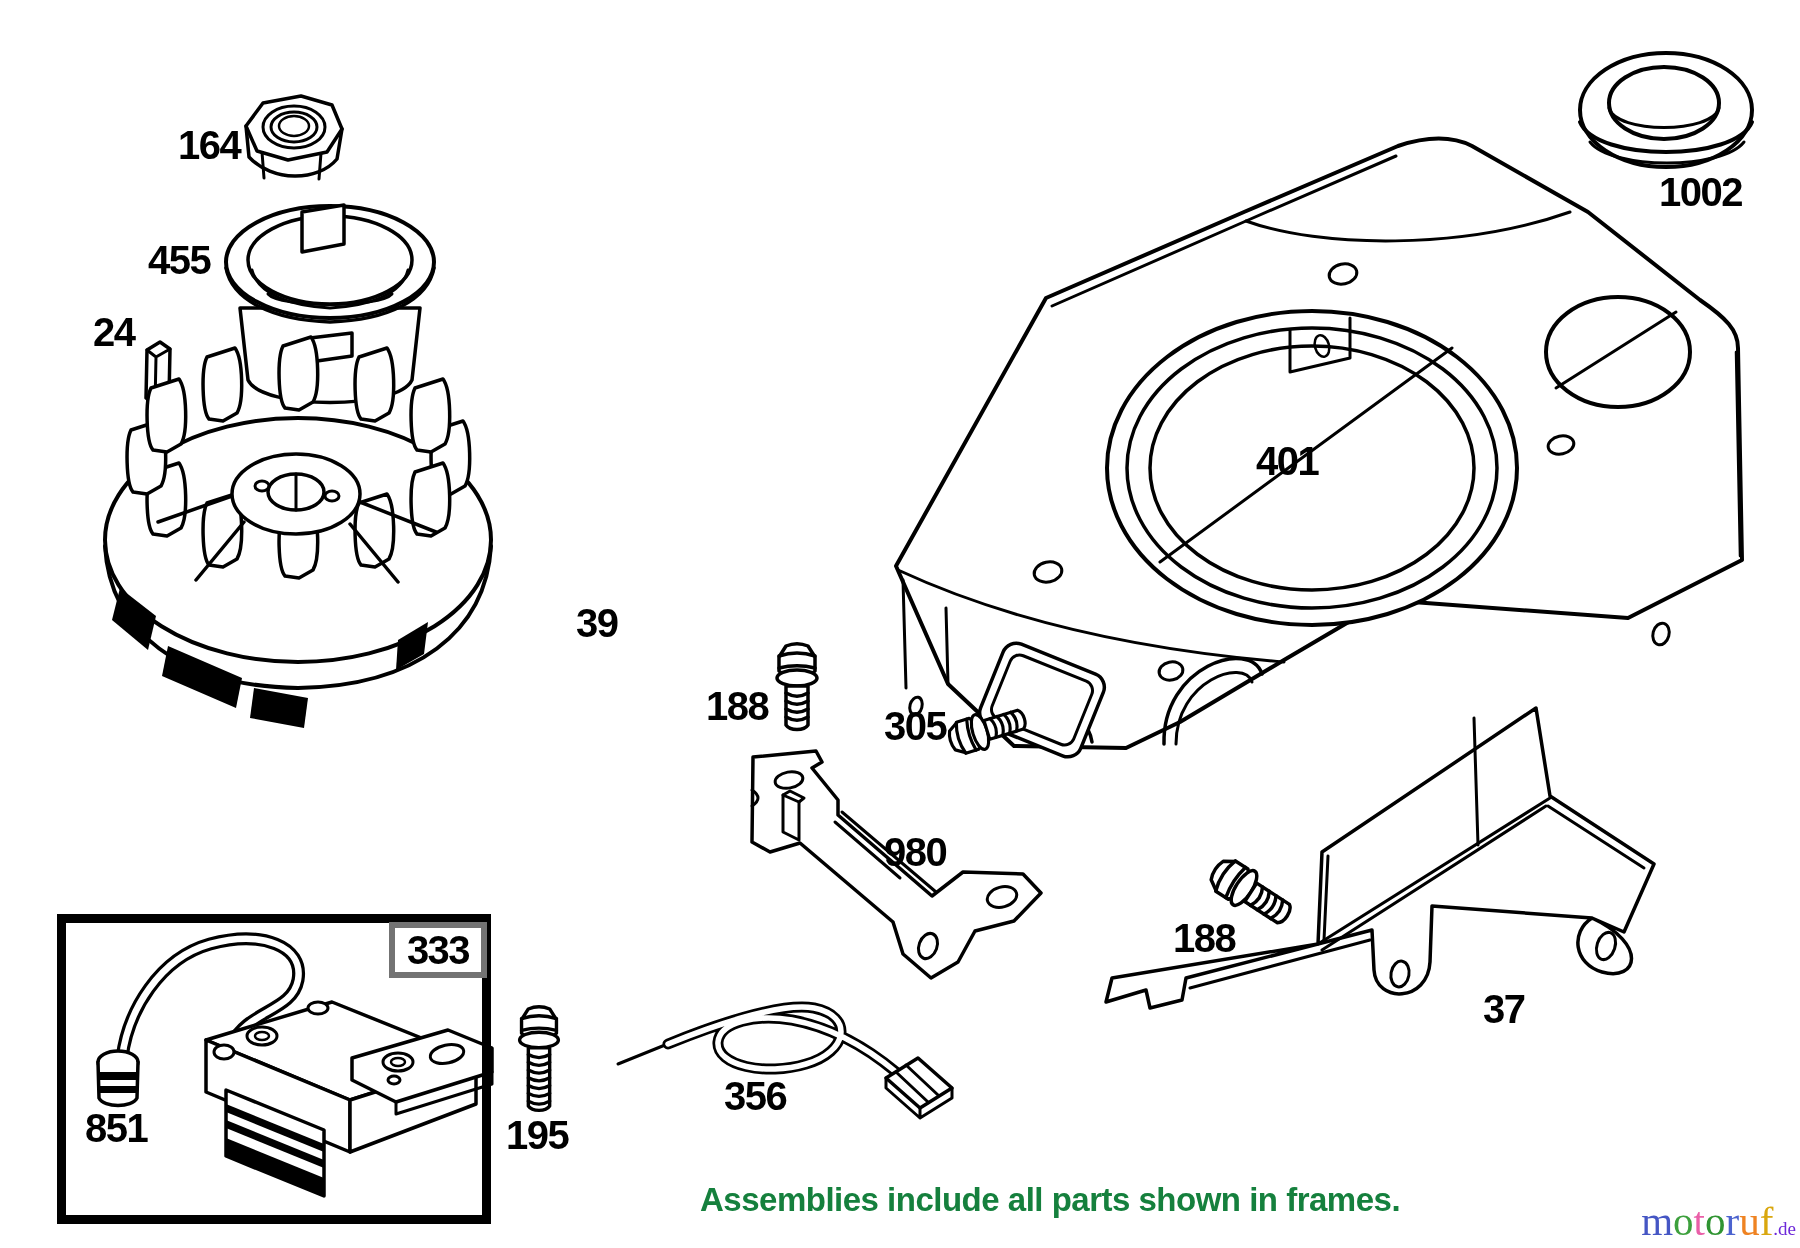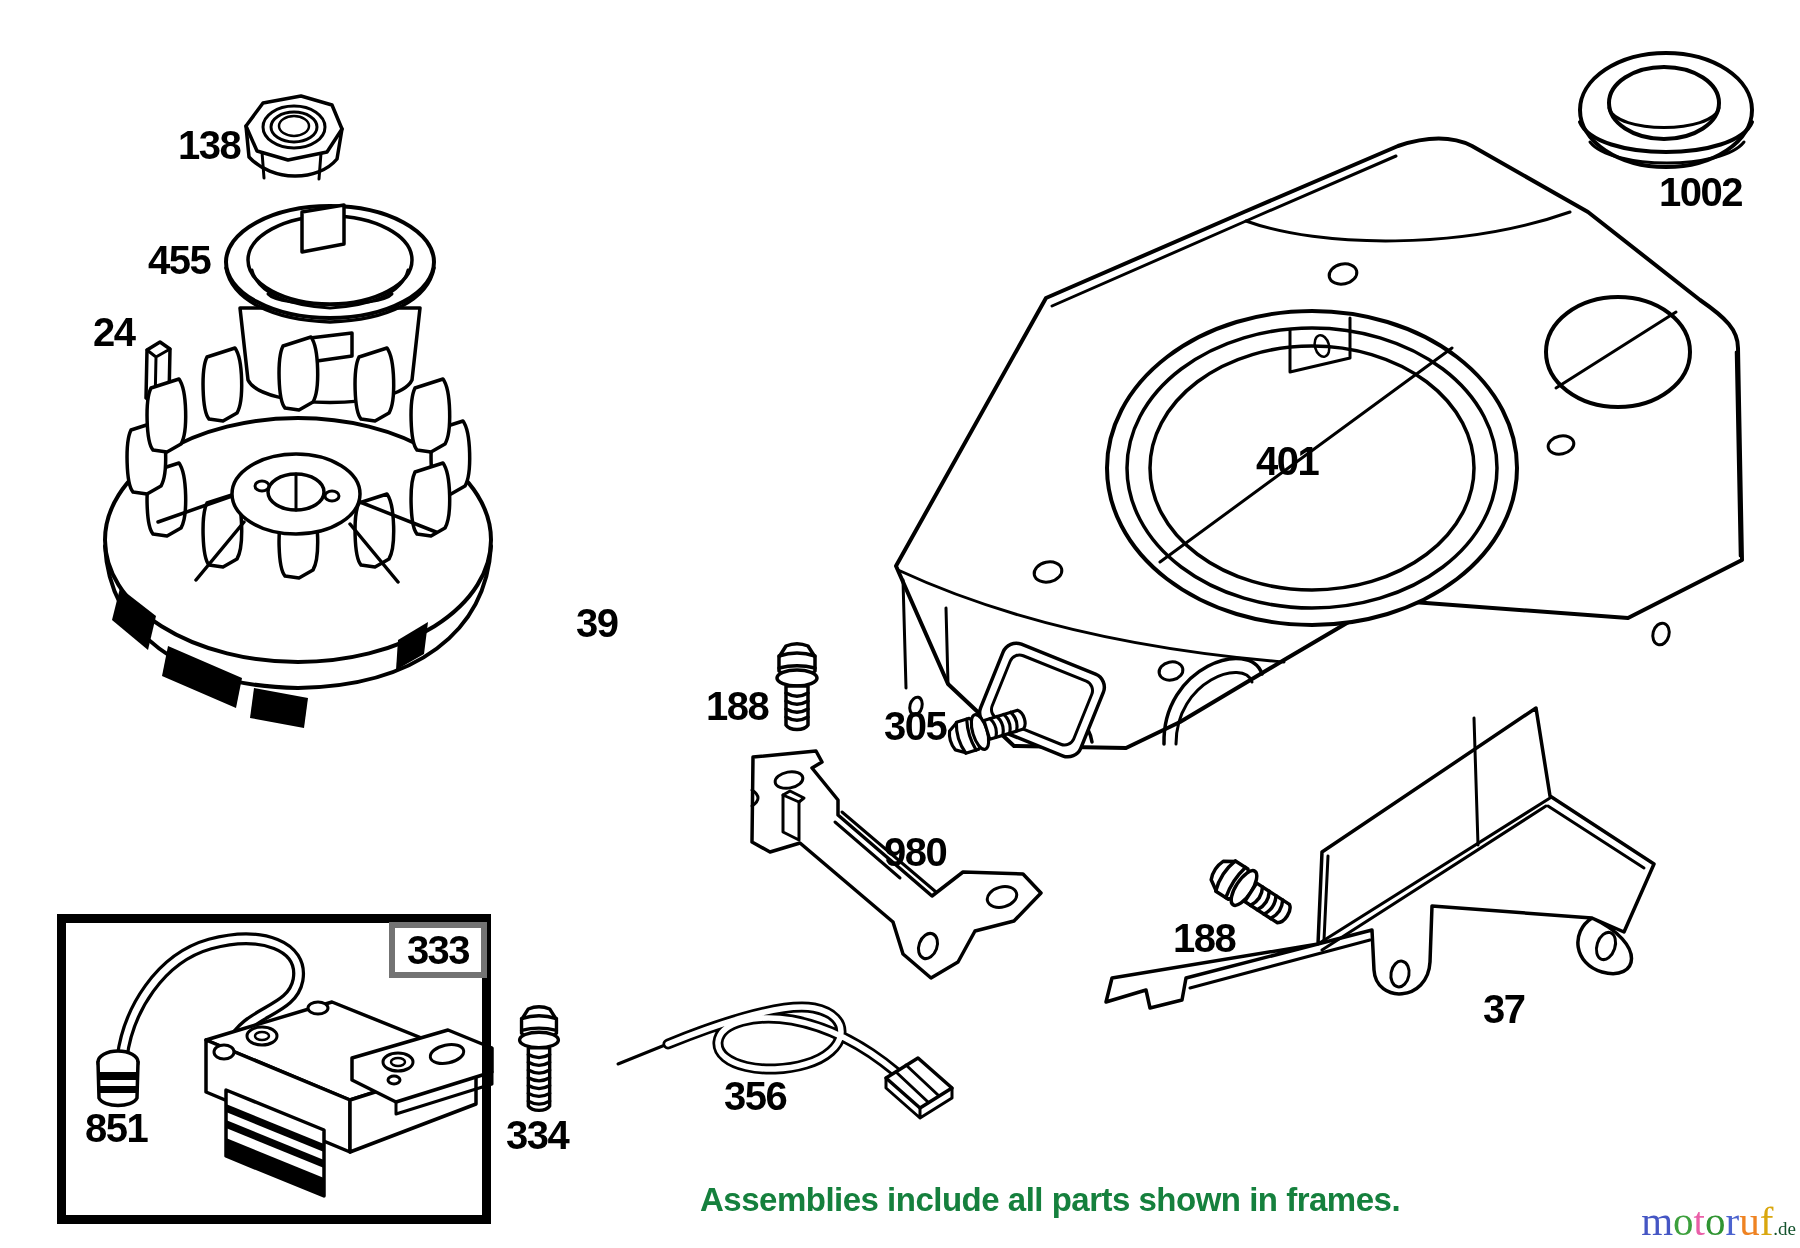--- a/index.html
+++ b/index.html
@@ -226,34 +226,34 @@
     <path d="M 668,1044 C 712,1026 780,1002 814,1008 C 854,1016 848,1052 806,1064 C 766,1076 716,1066 718,1042 C 720,1022 756,1014 792,1020 C 836,1028 872,1052 896,1072" stroke="#fff" stroke-width="5.5"></path>
     <path fill="#fff" d="M 886,1078 L 918,1058 L 952,1088 L 920,1108 Z"></path>
     <path d="M 886,1078 L 886,1088 L 920,1118 L 920,1108 M 952,1088 L 952,1098 L 920,1118" stroke-width="3"></path>
     <path d="M 896,1072 L 928,1102 M 906,1065 L 938,1095" stroke-width="3"></path>
   </g>
 </svg>
 
   <div class="frame-box"></div>
   <div class="assembly-tag">333</div>
 
-  <div class="plabel" style="left:178px;top:125px;">138</div>
+  <div class="plabel" style="left:178px;top:125px;">164</div>
   <div class="plabel" style="left:148px;top:240px;">455</div>
   <div class="plabel" style="left:93px;top:312px;text-align:center;">24</div>
   <div class="plabel" style="left:576px;top:603px;">39</div>
   <div class="plabel" style="left:1659px;top:172px;">1002</div>
   <div class="plabel" style="left:1256px;top:441px;">401</div>
   <div class="plabel" style="left:706px;top:686px;">188</div>
   <div class="plabel" style="left:884px;top:706px;">305</div>
   <div class="plabel" style="left:884px;top:832px;">980</div>
   <div class="plabel" style="left:1173px;top:918px;">188</div>
   <div class="plabel" style="left:1483px;top:989px;">37</div>
   <div class="plabel" style="left:85px;top:1108px;">851</div>
-  <div class="plabel" style="left:506px;top:1115px;">334</div>
+  <div class="plabel" style="left:506px;top:1115px;">195</div>
   <div class="plabel" style="left:724px;top:1076px;">356</div>
 
   <div class="caption">Assemblies include all parts shown in frames.</div>
 
   <div class="watermark">
-    <span style="color: rgb(69, 86, 196);">m</span><span style="color: rgb(61, 160, 61);">o</span><span style="color: rgb(234, 95, 168);">t</span><span style="color: rgb(47, 148, 49);">o</span><span style="color: rgb(76, 99, 207);">r</span><span style="color: rgb(239, 131, 34);">u</span><span style="color: rgb(217, 167, 14);">f</span><span class="suffix" style="color: #14532d;">.de</span>
+    <span style="color: rgb(69, 86, 196);">m</span><span style="color: rgb(61, 160, 61);">o</span><span style="color: rgb(234, 95, 168);">t</span><span style="color: rgb(47, 148, 49);">o</span><span style="color: rgb(76, 99, 207);">r</span><span style="color: rgb(239, 131, 34);">u</span><span style="color: rgb(217, 167, 14);">f</span><span class="suffix" style="color: #6d28d9;">.de</span>
   </div>
 
 </div>
 
 </body></html>

